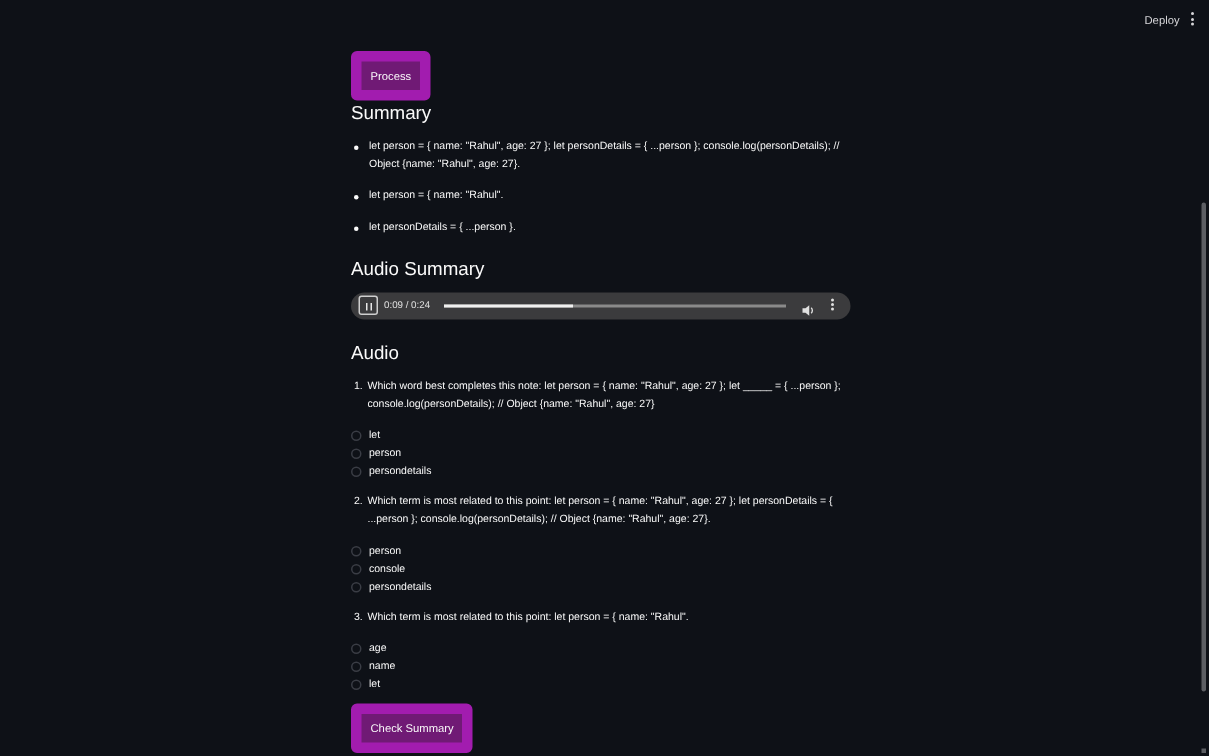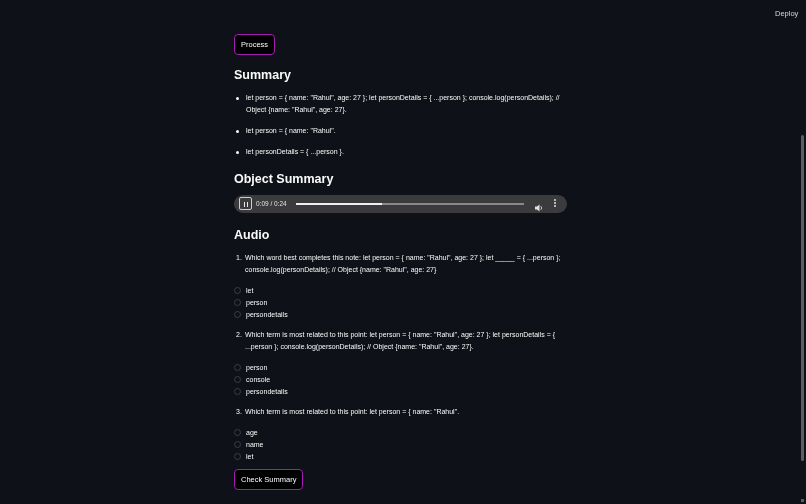--- a/index.html
+++ b/index.html
@@ -1,32 +1,32 @@
 <!DOCTYPE html>
 <html><head>
 <meta charset="utf-8">
 <style>
   html, body { margin:0; padding:0; }
   body {
     width:806px; height:504px; overflow:hidden; position:relative;
     background:#0e1117; color:#fafafa;
     font-family:"Liberation Sans", "DejaVu Sans", sans-serif;
   }
-  .topbar { position:absolute; top:0; left:16px; right:0; height:30px;text-decoration:underline; }
+  .topbar { position:absolute; top:0; left:4px; right:0; height:30px;text-decoration:underline; }
   .deploy { position:absolute; top:9px; left:759px; font-size:7.5px; color:#d6d6d9; cursor:pointer; }
   .kebab { position:absolute; top:8px; left:788px; width:6px; height:12px; cursor:pointer; }
   .kebab i { display:block; width:2px; height:2px; background:#d6d6d9; border-radius:1px; margin:0 auto 1.5px; }
   .main { position:absolute; left:234px; top:34px; width:334px; }
   .btn {
-    display:inline-block; border:1px solid #a21caf; background:#000000;
+    display:inline-block; border:7px solid #a21caf; background:#701a75;
     border-radius:4px; color:#fafafa; font-size:7.5px; padding:0 6px; height:19px; line-height:19px;
     cursor:pointer;
   }
   .btn-process { position:absolute; top:0; left:0; }
-  h2 { margin:0; font-size:12.5px; font-weight:bold; color:#fafafa; position:absolute; left:0; }
+  h2 { margin:0; font-size:12.5px; font-weight:normal; color:#fafafa; position:absolute; left:0; }
   .h-summary { top:34px; }
   .h-audio { top:138px; }
   .h-quiz { top:194px; }
   ul.summary { position:absolute; top:58px; left:0; margin:0; padding:0; list-style:none; width:334px; }
   ul.summary li { position:relative; padding-left:12px; font-size:7px; line-height:12px; color:#fafafa; margin-bottom:9px; }
   ul.summary li::before { content:""; position:absolute; left:2px; top:4.5px; width:3px; height:3px; background:#fafafa; border-radius:50%; }
   .audio {
     position:absolute; top:161px; left:0; width:333px; height:18px;
     background:#3b3b3d; border-radius:9px;
   }
@@ -63,21 +63,21 @@
 <div class="main">
   <span class="btn btn-process">Process</span>
 
   <h2 class="h-summary">Summary</h2>
   <ul class="summary">
     <li>let person = { name: "Rahul", age: 27 }; let personDetails = { ...person }; console.log(personDetails); // Object {name: "Rahul", age: 27}.</li>
     <li>let person = { name: "Rahul".</li>
     <li>let personDetails = { ...person }.</li>
   </ul>
 
-  <h2 class="h-audio">Object Summary</h2>
+  <h2 class="h-audio">Audio Summary</h2>
   <div class="audio">
     <span class="play">
         <i style="left:3.5px"></i>
         <i style="left:6.5px"></i>
       </span>
     <span class="time">0:09 / 0:24</span>
     <div class="track">
       <div class="played" style="width:37.5%"></div>
     </div>
     <span class="vol">

